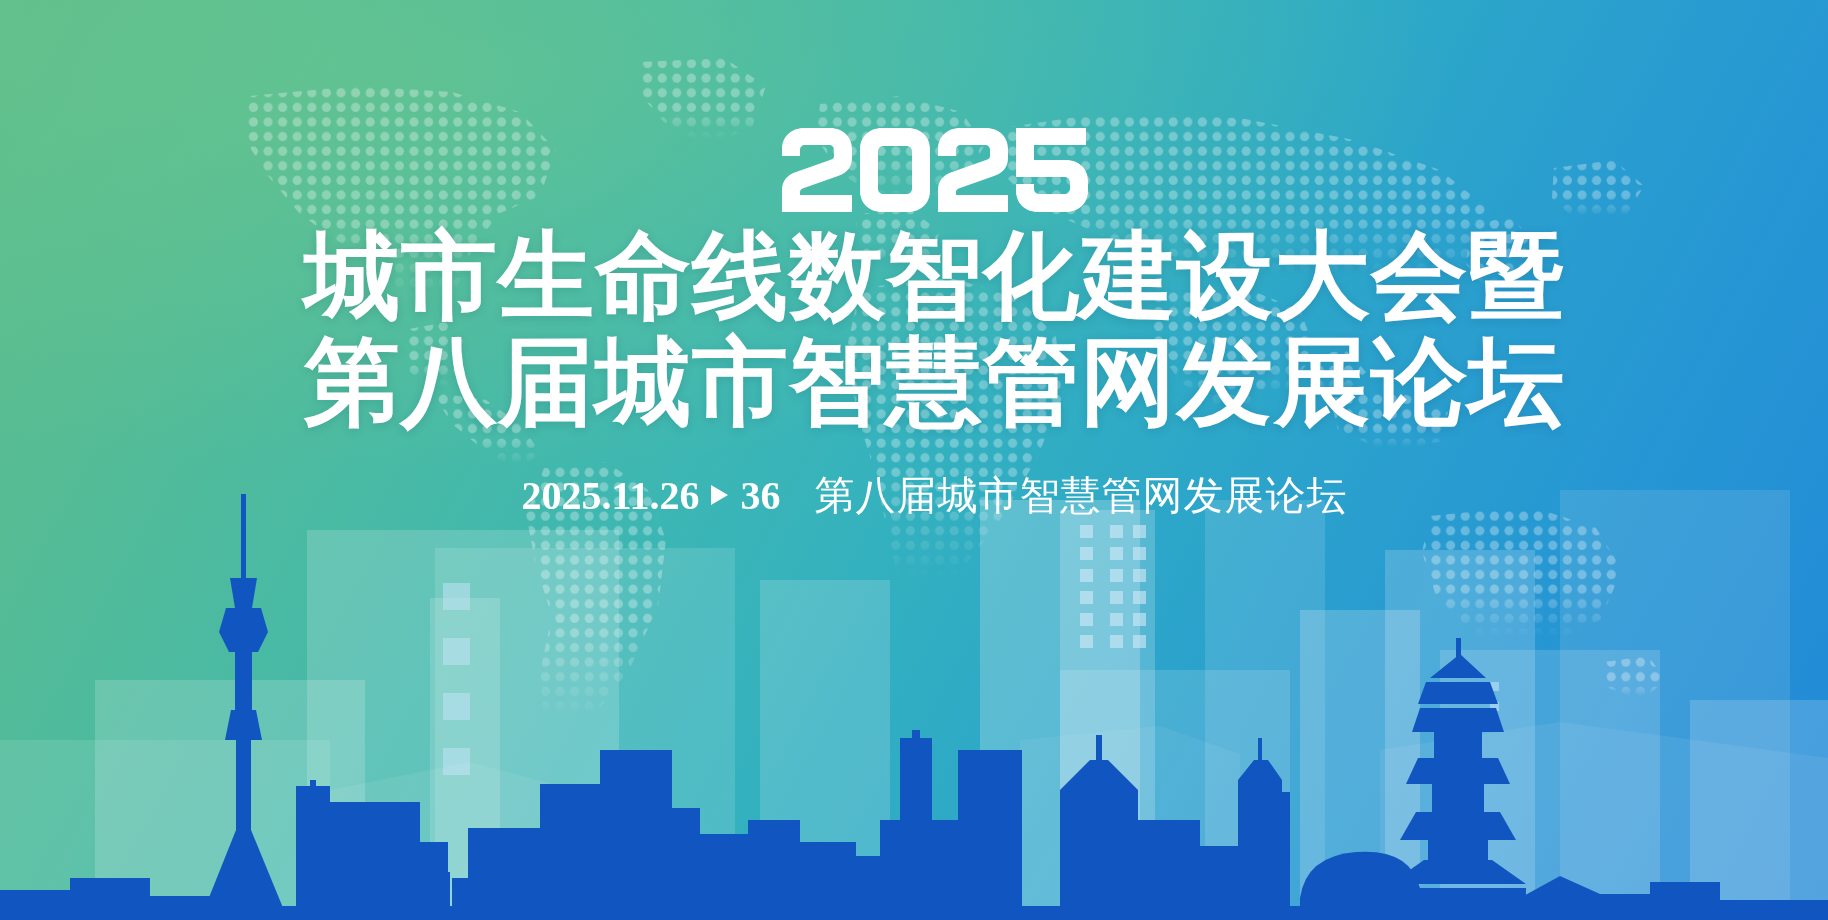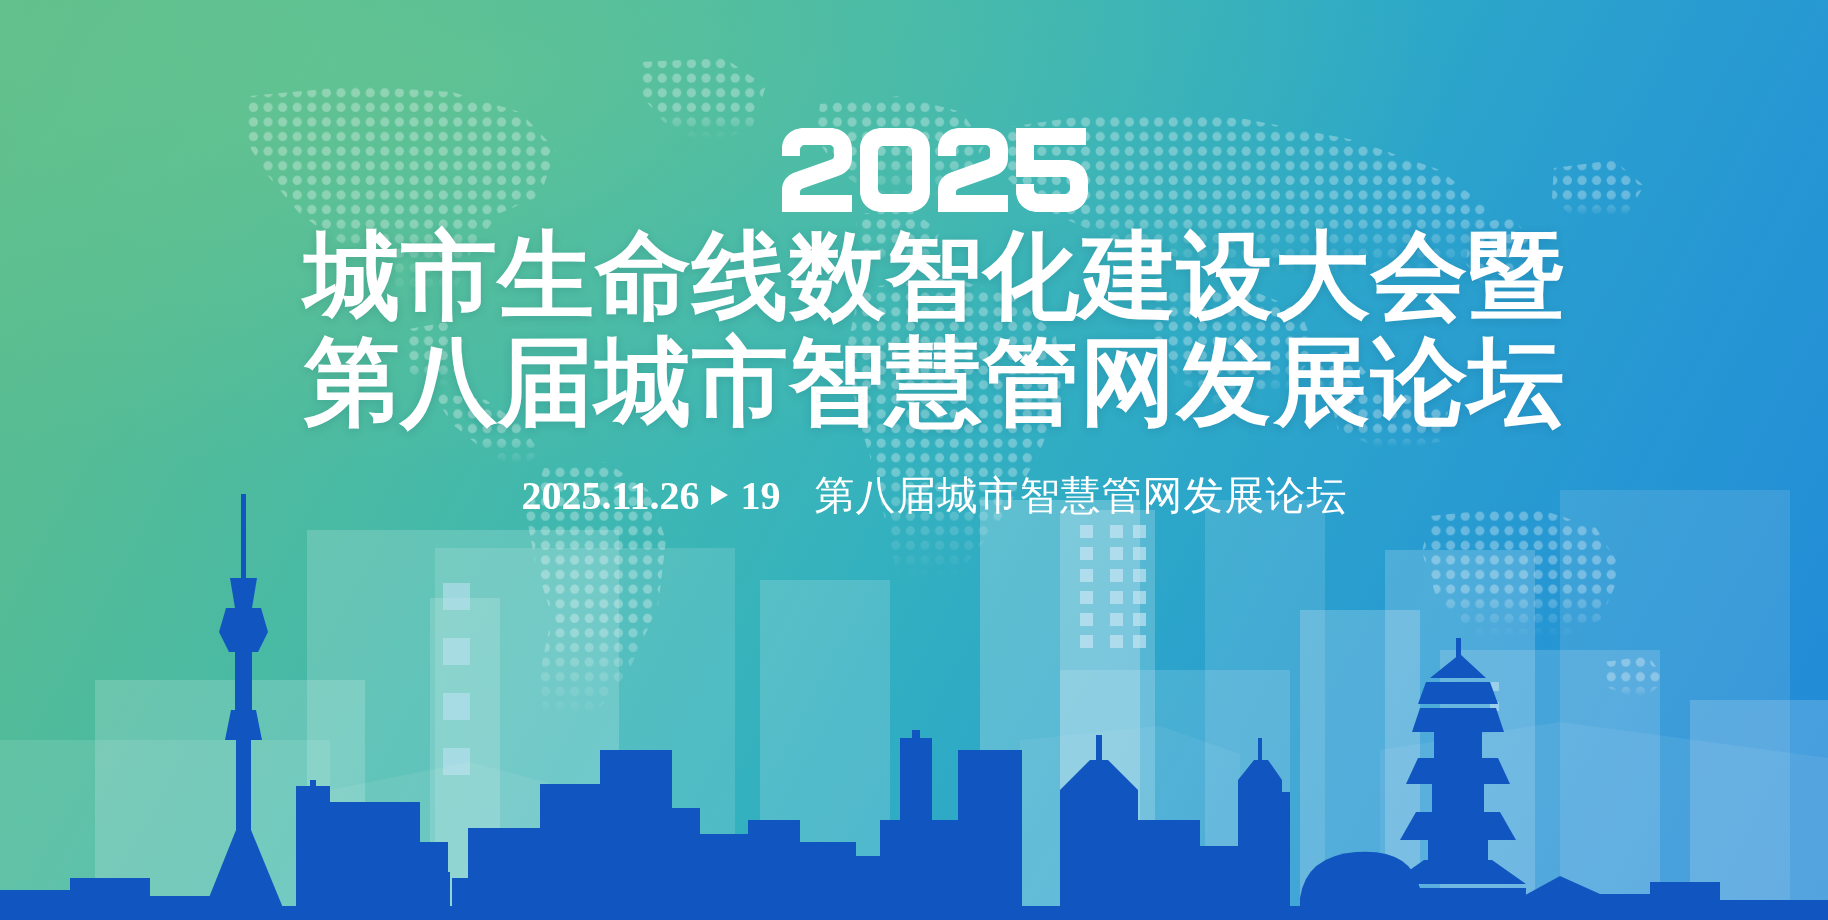--- a/index.html
+++ b/index.html
@@ -348,19 +348,19 @@
       </svg>
     </div>
 
     <div class="title-line title-1">城市生命线数智化建设大会暨</div>
     <div class="title-line title-2">第八届城市智慧管网发展论坛</div>
 
     <div class="meta">
       <div class="meta-date">
         <span>2025.11.26</span>
         <span class="arrow-icon"></span>
-        <span>19</span>
+        <span>36</span>
       </div>
       <div class="meta-venue">第八届城市智慧管网发展论坛</div>
     </div>
 
   </div>
 </div>
 
 </body></html>

